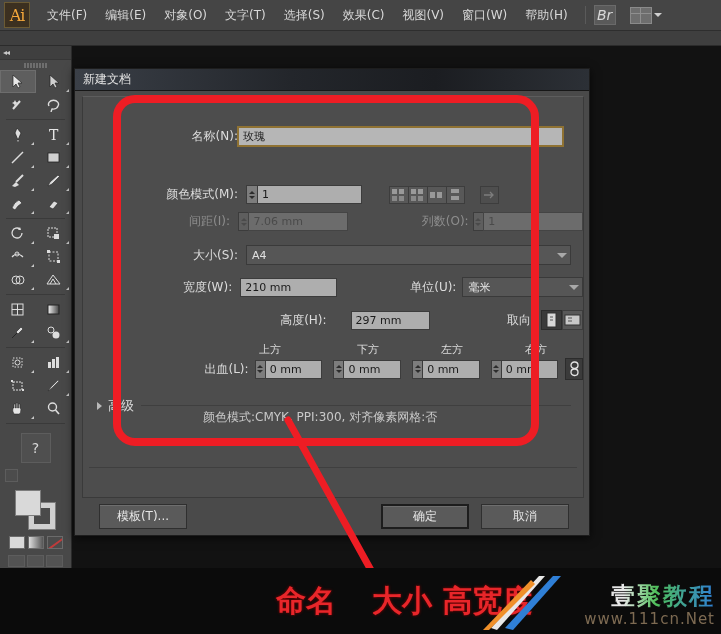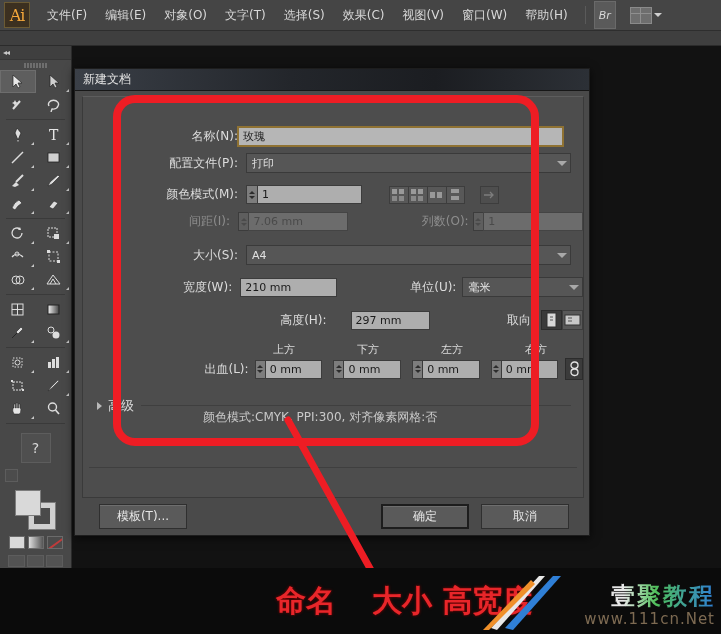--- a/index.html
+++ b/index.html
@@ -38,24 +38,24 @@
     font-size: 12px;
     padding: 4px 9px;
     white-space: nowrap;
     cursor: default;
   }
   .mb-sep {
     width: 1px; height: 18px; background: #5a5a5a;
     margin: 0 8px;
   }
   .br-btn {
-    width: 22px; height: 28px;
+    width: 22px; height: 20px;
     border: 1px solid #6a6a6a;
     background: #5a5a5a;
-    color: #d8d8d8; font-size: 11px;
+    color: #d8d8d8; font-size: 14px;
     display: flex; align-items: center; justify-content: center;
     font-style: italic;
   }
   .arrange-btn {
     margin-left: 14px;
     display: flex; align-items: center; gap: 2px;
   }
   .arrange-grid {
     width: 22px; height: 17px;
     border: 1px solid #8a8a8a;
@@ -653,27 +653,20 @@
       <span>新建文档</span>
     </div>
 
     <div class="dlg-body">
 
       <div class="row" style="left:0; top:30px; width:490px;">
         <div class="lab" style="width:155px;">名称(N):</div>
         <div class="field focus" style="width:325px; ">玫瑰</div>
       </div>
 
-      <div class="row" style="left:0; top:56px; width:490px;">
-        <div class="lab" style="width:155px;">配置文件(P):</div>
-        <div class="combo" style="width:325px; margin-left:8px;">
-          <span>打印</span>
-          <span class="arw"></span>
-        </div>
-      </div>
 
       <div class="row" style="left:0; top:88px; width:490px;">
         <div class="lab" style="width:155px;">颜色模式(M):</div>
         <div class="spin" style="margin-left:8px;">
             <i class="up"></i>
             <i class="down"></i>
           </div>
         <div class="field" style="width:105px;">1</div>
         <div style="display:flex; margin-left:27px;">
           <div class="iconbtn group">
@@ -759,21 +752,21 @@
           </div>
           <div class="iconbtn" style="width:21px;height:20px;">
             <svg width="19" height="18" viewBox="0 0 19 18">
                 <rect x="2" y="4" width="15" height="10" fill="#c8c8c8" stroke="#333"></rect>
                 <path d="M5 7 h4 M5 10 h4" stroke="#555"></path>
               </svg>
           </div>
         </div>
       </div>
 
-      <div class="grp-label" style="left:190px; top:245px;">上方</div>
+      <div class="grp-label" style="left:176px; top:245px;">上方</div>
       <div class="grp-label" style="left:274px; top:245px;">下方</div>
       <div class="grp-label" style="left:358px; top:245px;">左方</div>
       <div class="grp-label" style="left:442px; top:245px;">右方</div>
 
       <div class="row" style="left:0; top:261px; width:500px;">
         <div class="lab" style="width:180px;">出血(L):</div>
         <div class="spin" style="margin-left:6px;">
             <i class="up"></i>
             <i class="down"></i>
           </div>

